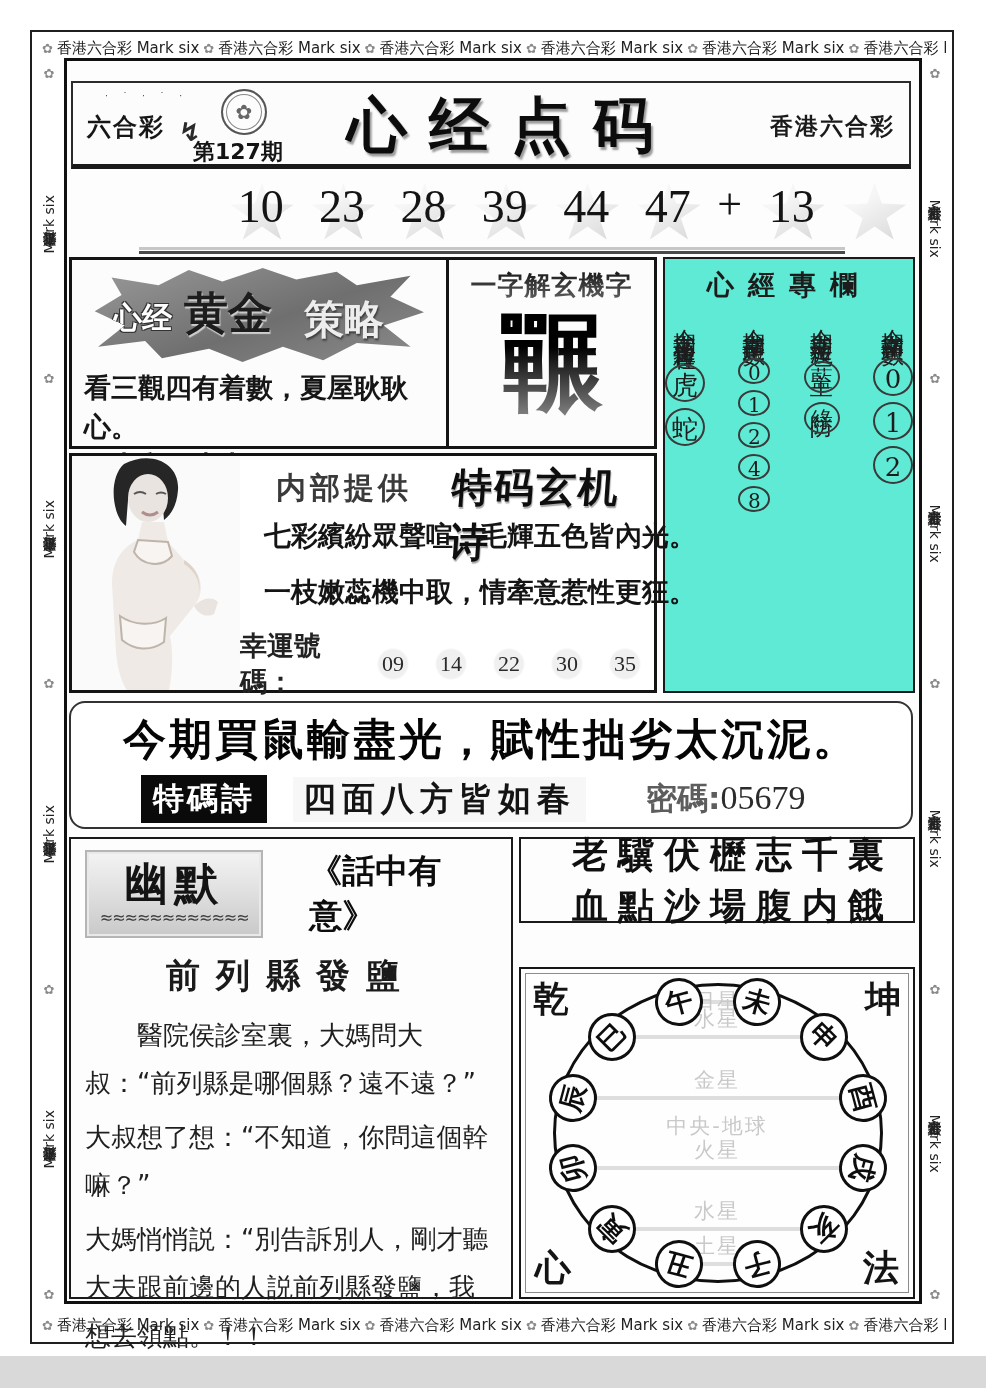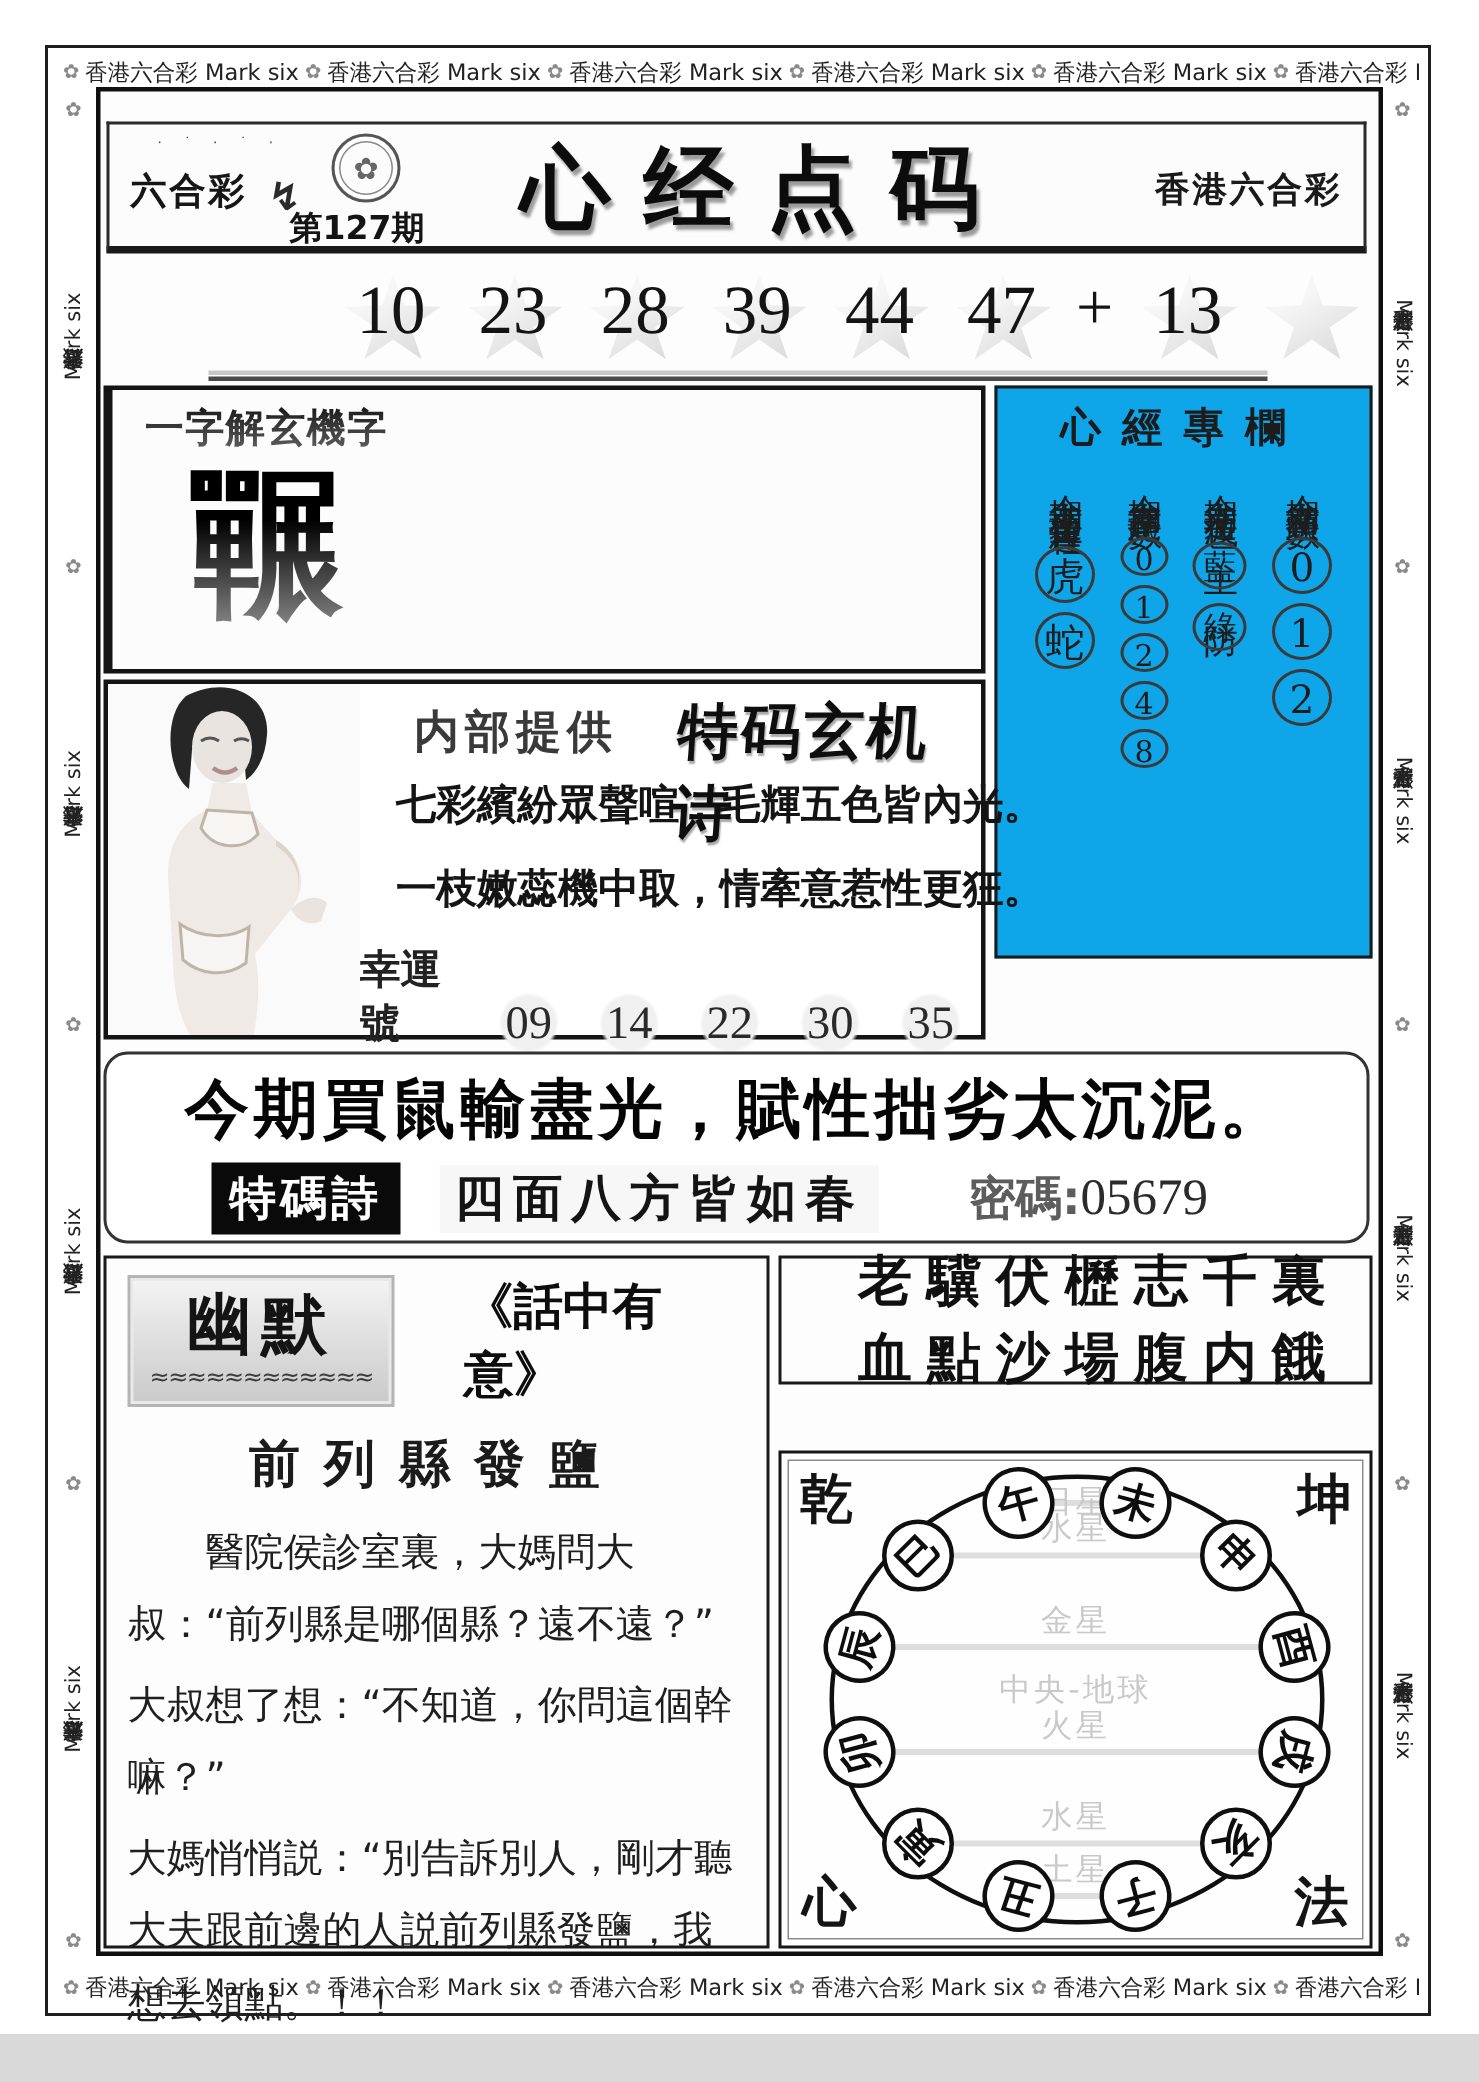--- a/index.html
+++ b/index.html
@@ -49,41 +49,41 @@
   .ribbon{position:absolute;left:16px;top:8px;width:336px;height:96px;background:linear-gradient(160deg,#9a9a9a,#6f6f6f 55%,#8d8d8d);clip-path:polygon(2% 45%,10% 28%,7% 10%,21% 18%,30% 2%,40% 14%,52% 0%,62% 12%,74% 4%,80% 18%,96% 8%,90% 30%,100% 46%,88% 60%,96% 82%,80% 78%,70% 96%,58% 82%,46% 98%,36% 84%,22% 94%,17% 76%,3% 82%,11% 60%);}
   .ribbon .r-pre{position:absolute;left:24px;top:30px;font-size:30px;font-weight:bold;color:#fff;text-shadow:1px 1px 0 #333,-1px -1px 0 #333,1px -1px 0 #333,-1px 1px 0 #333;}
   .ribbon .r-main{position:absolute;left:96px;top:16px;font-family:"DejaVu Serif",serif;font-size:44px;font-weight:900;color:#1d1d1d;text-shadow:1px 2px 1px #cfcfcf;}
   .ribbon .r-tail{position:absolute;left:216px;top:24px;font-family:"DejaVu Serif",serif;font-size:40px;font-weight:900;color:#ededed;text-shadow:1px 2px 2px #3c3c3c;}
   .gold-lines{position:absolute;left:12px;top:108px;width:360px;font-family:"DejaVu Serif",serif;font-size:27px;font-weight:bold;color:#161616;line-height:1.45;}
   .char-panel{width:208px;border-left:3px solid #141414;display:flex;flex-direction:column;align-items:center;}
   .char-title{margin-top:8px;font-size:26px;font-weight:900;color:#262626;letter-spacing:1px;background:linear-gradient(180deg,#111,#666);-webkit-background-clip:text;background-clip:text;-webkit-text-fill-color:transparent;}
   .big-char{margin-top:4px;font-size:104px;font-weight:900;line-height:1.1;background:linear-gradient(180deg,#000 35%,#8a8a8a);-webkit-background-clip:text;background-clip:text;-webkit-text-fill-color:transparent;}
 
   
-  .row1-right{left:596px;top:196px;width:252px;height:382px;border:2px solid #1a1a1a;background:#0ea5e9;padding:6px 25px;}
+  .row1-right{left:596px;top:196px;width:252px;height:436px;border:2px solid #1a1a1a;background:#5eead4;padding:6px 0;}
   .cp-title{text-align:center;font-family:"DejaVu Serif",serif;font-size:27px;font-weight:bold;letter-spacing:14px;color:#1c1c1c;margin-top:2px;}
   .cp-cols{display:flex;justify-content:space-between;margin-top:8px;height:372px;}
   .vcol{writing-mode:vertical-rl;text-orientation:upright;font-family:"DejaVu Serif",serif;font-size:23px;color:#1d1d1d;line-height:1.2;letter-spacing:3px;}
   .vcol .circle{writing-mode:horizontal-tb;display:inline-block;border:2px solid #3a3a3a;border-radius:50%;text-align:center;margin:3px 0;letter-spacing:0;}
   .vcol .c-sm{width:32px;height:26px;font-size:20px;line-height:26px;}
   .vcol .c-md{width:36px;height:32px;font-size:22px;line-height:32px;}
   .vcol .c-lg{width:40px;height:38px;font-size:26px;line-height:38px;}
 
   
   .poem-box{left:2px;top:392px;width:588px;height:240px;border:3px solid #141414;background:#fff;display:flex;}
   .photo{width:168px;height:100%;position:relative;overflow:hidden;background:linear-gradient(180deg,#fafafa,#ececec);}
   .poem-main{flex:1;position:relative;}
   .pp-provider{position:absolute;left:36px;top:12px;font-size:30px;font-weight:bold;color:#3a3a3a;letter-spacing:4px;}
   .pp-title{position:absolute;left:210px;top:4px;font-family:"DejaVu Serif",serif;font-size:40px;font-weight:900;color:#0e0e0e;letter-spacing:2px;transform:skewX(-4deg);text-shadow:1px 2px 1px #aaa;}
   .pp-line{position:absolute;left:24px;font-family:"DejaVu Serif",serif;font-size:27px;font-weight:bold;color:#141414;white-space:nowrap;}
   .pp-l1{top:62px;}
   .pp-l2{top:118px;}
   .lucky-row{position:absolute;left:0px;top:172px;display:flex;align-items:center;}
   .lucky-label{font-family:"DejaVu Serif",serif;font-size:27px;font-weight:900;color:#222;margin-right:18px;}
-  .lucky-num{font-family:"Liberation Serif",serif;font-size:31px;color:#2a2a2a;margin:0 12px;padding:8px 6px;background:radial-gradient(circle,#f0f0f0 52%,rgba(255,255,255,0) 60%);}
+  .lucky-num{font-family:"Liberation Serif",serif;font-size:22px;color:#2a2a2a;margin:0 12px;padding:8px 6px;background:radial-gradient(circle,#f0f0f0 52%,rgba(255,255,255,0) 60%);}
 
   
   .banner-box{left:2px;top:640px;width:844px;height:128px;border:2px solid #333;border-radius:16px;background:#fff;}
   .banner-line{width:100%;text-align:center;margin-top:8px;font-size:43px;font-weight:900;color:#050505;letter-spacing:3px;}
   .banner-sub{display:flex;align-items:center;justify-content:flex-start;margin-top:6px;padding-left:70px;gap:26px;}
   .tm-badge{background:#0a0a0a;color:#fff;font-size:31px;font-weight:900;padding:3px 12px;letter-spacing:3px;}
   .tm-verse{font-family:"DejaVu Serif",serif;font-size:33px;font-weight:900;color:#141414;letter-spacing:6px;background:#f7f7f7;padding:0 10px;}
   .tm-pass{font-size:31px;font-weight:bold;color:#5d5d5d;margin-left:34px;}
   .tm-pass .pw{font-family:"Liberation Serif",serif;font-size:34px;color:#2b2b2b;font-weight:normal;}
 
@@ -212,20 +212,31 @@
         <div class="star" data-interactable="false"></div>
         <span class="num-val" data-interactable="false">13</span>
       </div>
       <div class="num-cell" data-interactable="false">
         <div class="star" data-interactable="false"></div>
       </div>
     </div>
   <div class="abs num-rule" data-interactable="false"></div>
 
   <div class="abs row1-left" data-interactable="false">
+    <div class="gold-panel" data-interactable="false">
+      <div class="ribbon" data-interactable="false">
+        <span class="r-pre" data-interactable="false">心经</span>
+        <span class="r-main" data-interactable="false">黄金</span>
+        <span class="r-tail" data-interactable="false">策略</span>
+      </div>
+      <div class="gold-lines" data-interactable="false">
+        <div data-interactable="false">看三觀四有着數，夏屋耿耿心。</div>
+        <div data-interactable="false">三山和風生十碼，三甲一八數。</div>
+      </div>
+    </div>
     <div class="char-panel" data-interactable="false">
       <div class="char-title" data-interactable="false">一字解玄機字</div>
       <div class="big-char" data-interactable="false">囅</div>
     </div>
   </div>
 
   <div class="abs row1-right" data-interactable="false">
     <div class="cp-title" data-interactable="false">心經專欄</div>
     <div class="cp-cols" data-interactable="false">
         <div class="vcol" data-interactable="false"><span data-interactable="false">今期幸運生肖運程：</span><span class="circle c-lg" data-interactable="false">虎</span><span class="circle c-lg" data-interactable="false">蛇</span></div>

